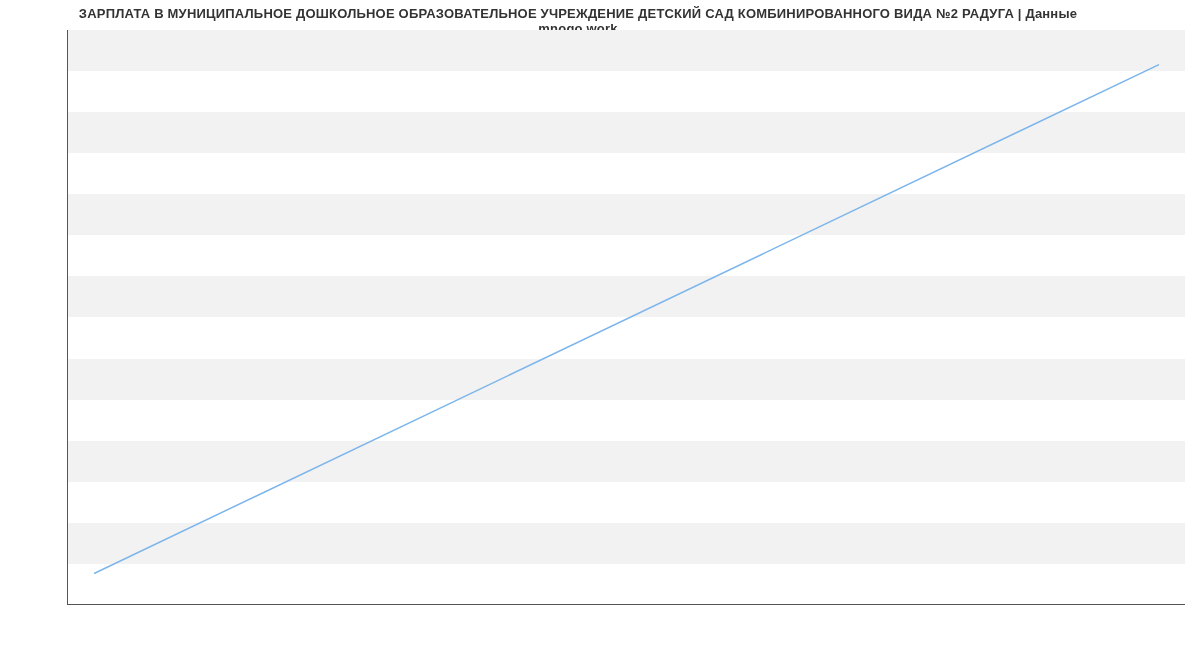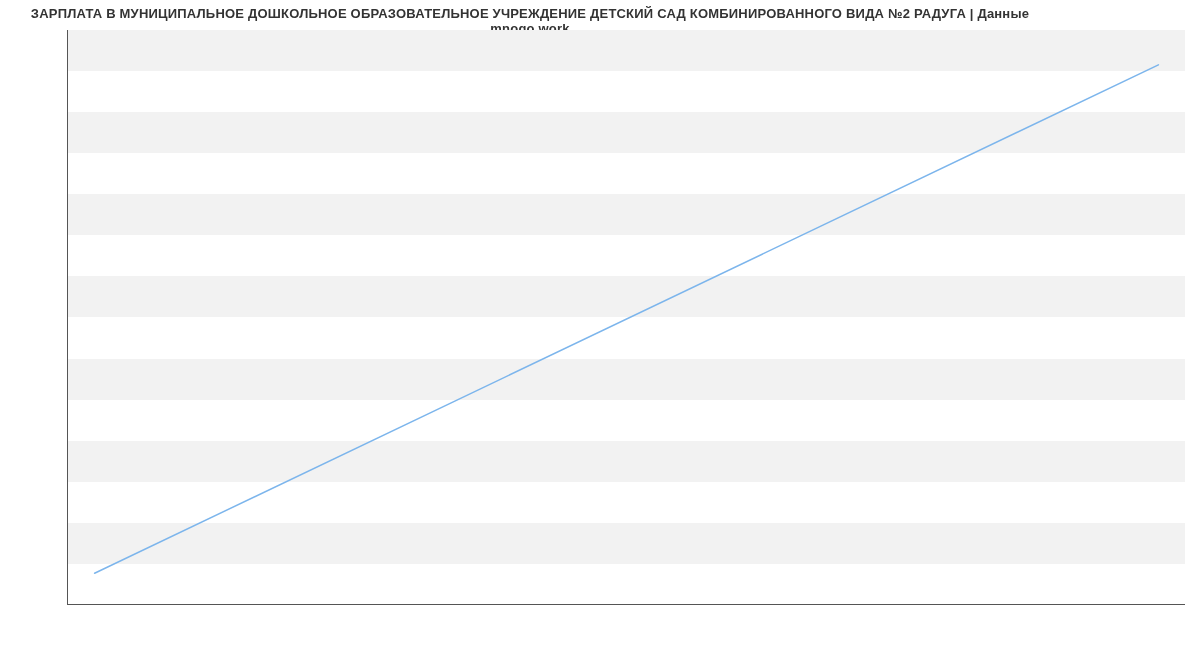--- a/index.html
+++ b/index.html
@@ -19,20 +19,21 @@
   .title {
     position: absolute;
     top: 6px;
     left: 0;
     width: 1060px;
     text-align: center;
     font-size: 13px;
     font-weight: 700;
     color: #333;
     letter-spacing: 0.2px;
+    padding-left: 48px;
   }
   .plot {
     position: absolute;
     border-left: 1px solid #555;
     border-bottom: 1px solid #555;
     box-sizing: border-box;
     overflow: hidden;
   }
   .band {
     position: absolute;

